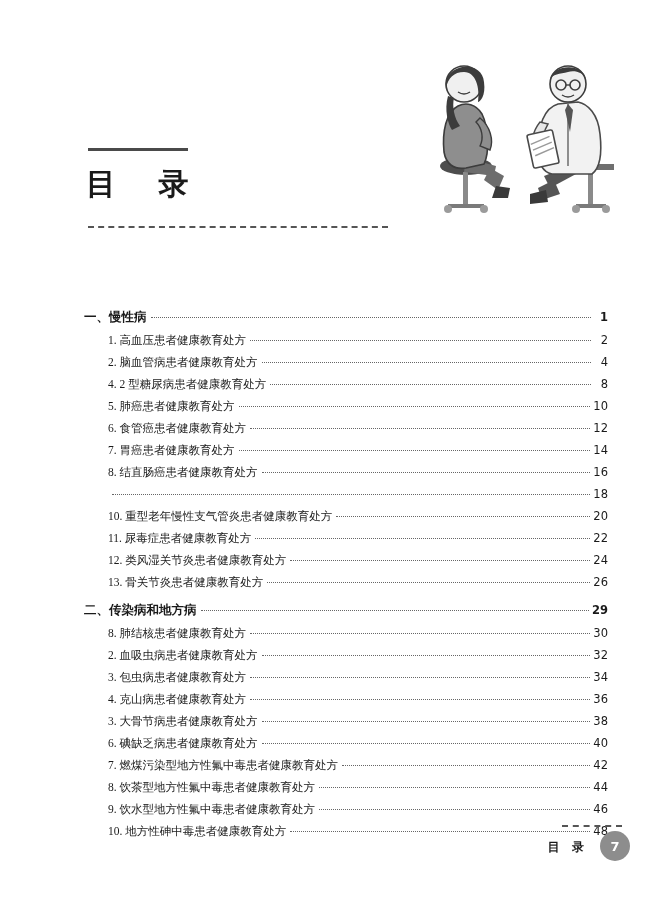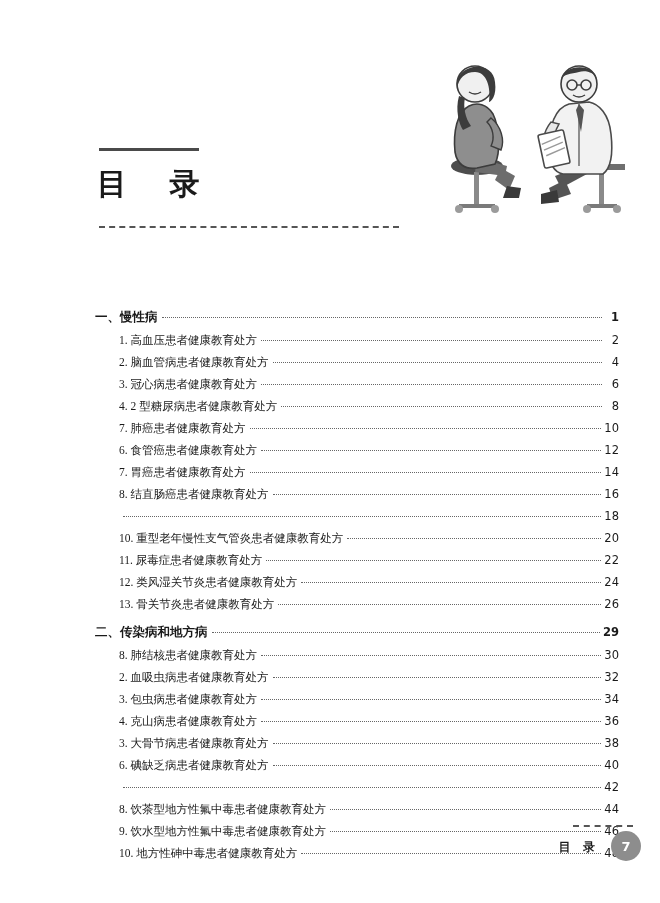--- a/index.html
+++ b/index.html
@@ -13,21 +13,20 @@
     font-family: "DejaVu Sans", "Liberation Sans", sans-serif;
     color: #111;
     position: relative;
     overflow: hidden;
   }
   .page {
     position: relative;
     width: 532px;
     height: 903px;
     box-sizing: border-box;
-    margin-left: 11px;
   }
 
   
   .header {
     position: absolute;
     left: 0;
     top: 120px;
     width: 660px;
     height: 130px;
   }
@@ -241,31 +240,26 @@
         <span class="label">1. 高血压患者健康教育处方</span>
         <span class="leader"></span>
         <span class="page-no">2</span>
       </div>
       <div class="entry level2">
         <span class="label">2. 脑血管病患者健康教育处方</span>
         <span class="leader"></span>
         <span class="page-no">4</span>
       </div>
       <div class="entry level2">
-        <span class="label">3. 冠心病患者健康教育处方</span>
-        <span class="leader"></span>
-        <span class="page-no">6</span>
-      </div>
-      <div class="entry level2">
         <span class="label">4. 2 型糖尿病患者健康教育处方</span>
         <span class="leader"></span>
         <span class="page-no">8</span>
       </div>
       <div class="entry level2">
-        <span class="label">7. 肺癌患者健康教育处方</span>
+        <span class="label">5. 肺癌患者健康教育处方</span>
         <span class="leader"></span>
         <span class="page-no">10</span>
       </div>
       <div class="entry level2">
         <span class="label">6. 食管癌患者健康教育处方</span>
         <span class="leader"></span>
         <span class="page-no">12</span>
       </div>
       <div class="entry level2">
         <span class="label">7. 胃癌患者健康教育处方</span>
@@ -334,20 +328,21 @@
         <span class="label">3. 大骨节病患者健康教育处方</span>
         <span class="leader"></span>
         <span class="page-no">38</span>
       </div>
       <div class="entry level2">
         <span class="label">6. 碘缺乏病患者健康教育处方</span>
         <span class="leader"></span>
         <span class="page-no">40</span>
       </div>
       <div class="entry level2">
+        <span class="label">7. 燃煤污染型地方性氟中毒患者健康教育处方</span>
         <span class="leader"></span>
         <span class="page-no">42</span>
       </div>
       <div class="entry level2">
         <span class="label">8. 饮茶型地方性氟中毒患者健康教育处方</span>
         <span class="leader"></span>
         <span class="page-no">44</span>
       </div>
       <div class="entry level2">
         <span class="label">9. 饮水型地方性氟中毒患者健康教育处方</span>

